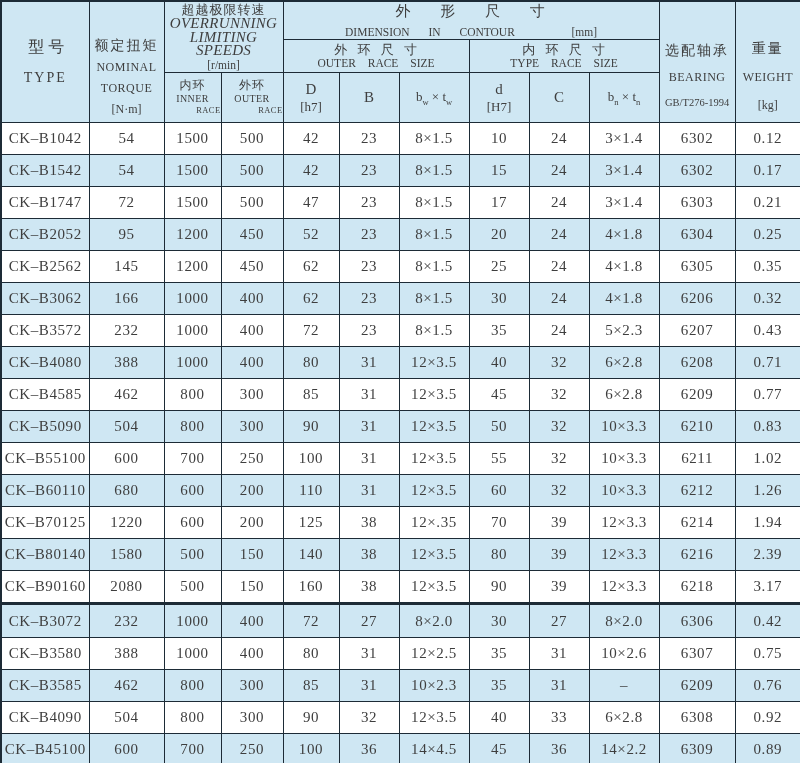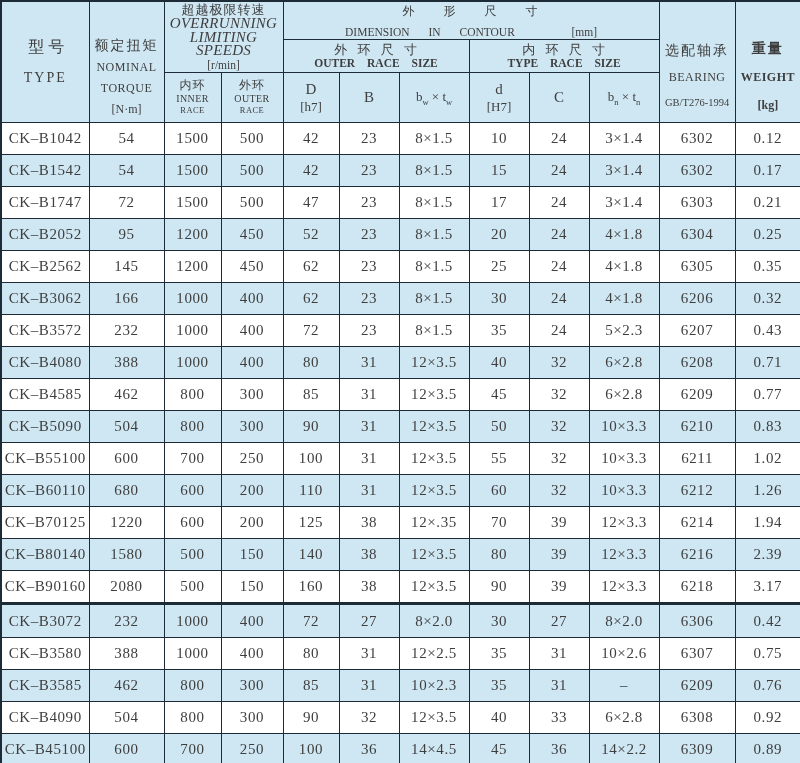--- a/index.html
+++ b/index.html
@@ -36,32 +36,32 @@
   .zh-lg{display:block;font-size:16px;letter-spacing:4px;line-height:26px;padding-left:6px;}
   .en-lg{display:block;font-size:14px;letter-spacing:2px;line-height:26px;}
   .zh-md{display:block;font-size:14px;letter-spacing:2px;line-height:21px;margin-top:30px;}
   .en-md{display:block;font-size:12px;letter-spacing:0.5px;line-height:19px;}
   .unit{display:block;font-size:12px;line-height:19px;}
   .speeds-cell .zh-sm{display:block;font-size:13px;letter-spacing:1px;line-height:15px;}
   .speeds-cell .en-sm{display:block;font-size:15px;line-height:13.5px;letter-spacing:0.3px;font-style:italic;}
   .speeds-cell .unit-sm{display:block;font-size:11.5px;line-height:14px;}
   .race-cell .zh-xs{display:block;font-size:12px;letter-spacing:1px;line-height:15px;}
   .race-cell .en-xs{display:block;font-size:10px;line-height:12px;letter-spacing:0.4px;}
-  .race-cell .en-xxs{display:block;font-size:8.5px;line-height:11px;letter-spacing:0.4px;}
-  .dim-zh{display:block;font-size:12px;word-spacing:22px;letter-spacing:2px;line-height:14px;padding-top:1px;}
+  .race-cell .en-xxs{display:block;font-size:8.5px;line-height:11px;letter-spacing:0.4px;text-align:right;}
+  .dim-zh{display:block;font-size:15px;word-spacing:22px;letter-spacing:2px;line-height:14px;padding-top:1px;}
   .dim-en{display:block;font-size:11.5px;word-spacing:16px;line-height:12px;margin-top:8px;}
   .size-zh{display:block;font-size:13px;word-spacing:5px;letter-spacing:1px;line-height:15px;}
-  .size-en{display:block;font-size:11.5px;word-spacing:9px;line-height:13px;font-weight:bold;}
+  .size-en{display:block;font-size:11.5px;word-spacing:9px;line-height:13px;}
   .sym{display:block;font-size:15px;line-height:18px;}
   .sym-unit{display:block;font-size:13px;line-height:17px;}
   .bt{font-size:13px;}
   .bt sub{font-size:8.5px;}
   .bearing-cell .std{display:block;font-size:10.5px;line-height:26px;letter-spacing:0px;}
   .bearing-cell .zh-md,.bearing-cell .en-md{line-height:26px;}
-  .weight-cell .zh-md,.weight-cell .en-md,.weight-cell .unit{line-height:28px;font-weight:bold;}
+  .weight-cell .zh-md,.weight-cell .en-md,.weight-cell .unit{line-height:28px;}
   .torque-cell .zh-md{line-height:23px;}
   .torque-cell .en-md,.torque-cell .unit{line-height:21px;}
   .type-cell .zh-lg,.type-cell .en-lg{line-height:31px;}
 </style>
 </head>
 <body>
 
 <table>
   <colgroup>
     <col style="width:88px">

